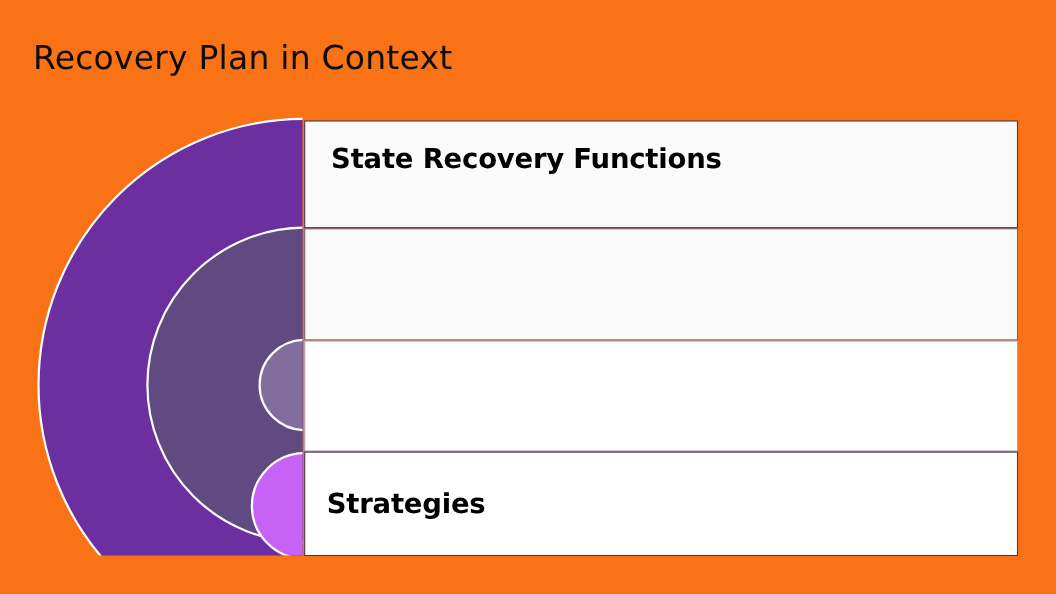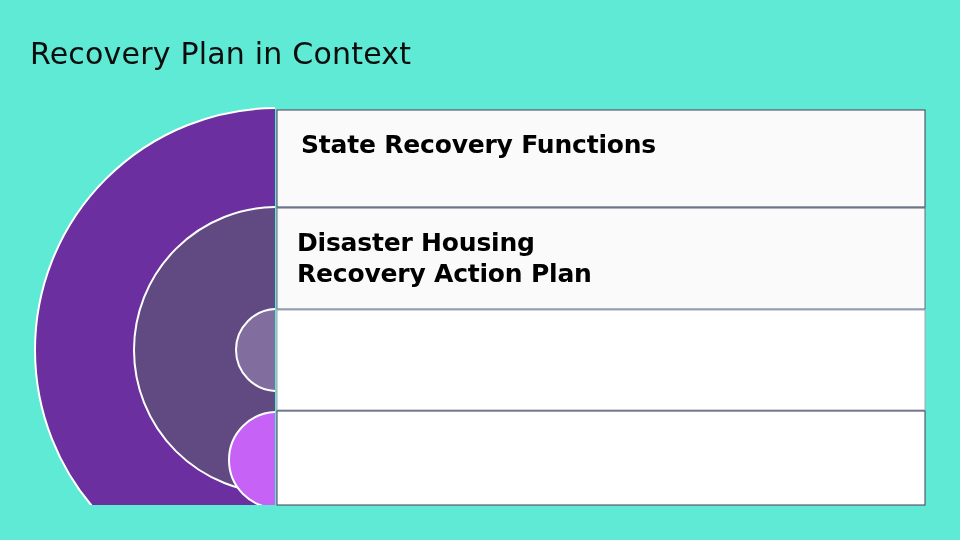--- a/index.html
+++ b/index.html
@@ -11,21 +11,21 @@
   body {
     width: 960px;
     height: 540px;
     overflow: hidden;
     font-family: "Liberation Sans", sans-serif;
   }
   .slide {
     position: relative;
     width: 960px;
     height: 540px;
-    background: #5eead4;
+    background: #f97316;
   }
 
   
   .slide-title {
     position: absolute;
     left: 30px;
     top: 36px;
     font-family: "DejaVu Sans", sans-serif;
     font-size: 30px;
     font-weight: 400;
@@ -111,19 +111,18 @@
         <circle cx="277" cy="350" r="41" fill="#826E9E" stroke="#FFFFFF" stroke-width="2"></circle>
         <circle cx="277" cy="460" r="48" fill="#C662F5" stroke="#FFFFFF" stroke-width="2"></circle>
       </g>
     </svg>
   </div>
 
   <div class="rows">
     <div class="row" id="row-0">
       <div class="row-label">State Recovery Functions</div>
     </div>
-    <div class="row" id="row-1">
-      <div class="row-label">Disaster Housing
-Recovery Action Plan</div>
+    <div class="row" id="row-3">
+      <div class="row-label">Strategies</div>
     </div>
   </div>
 
 </div>
 
 </body></html>

